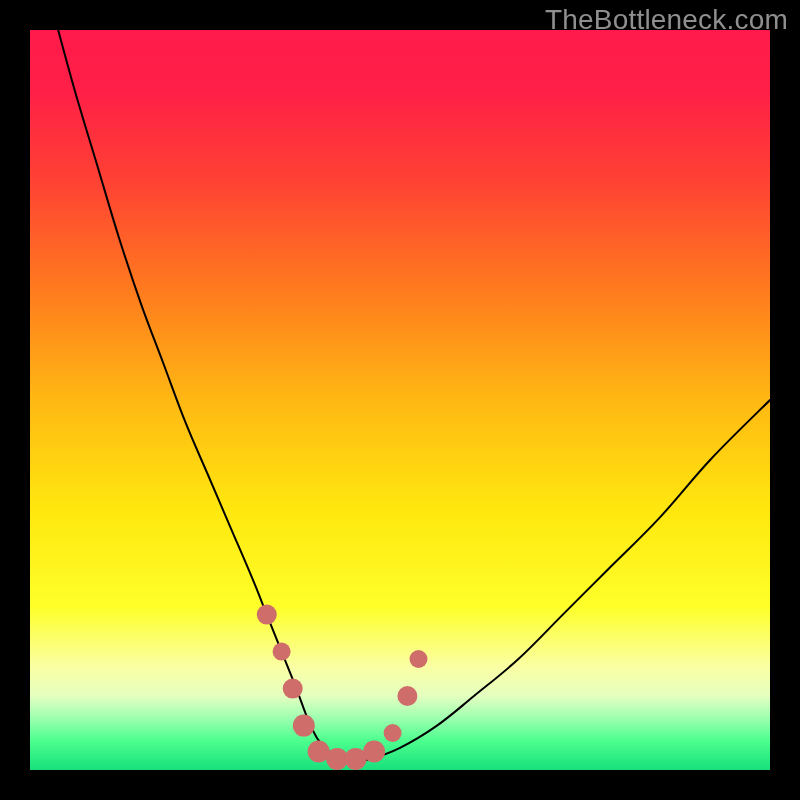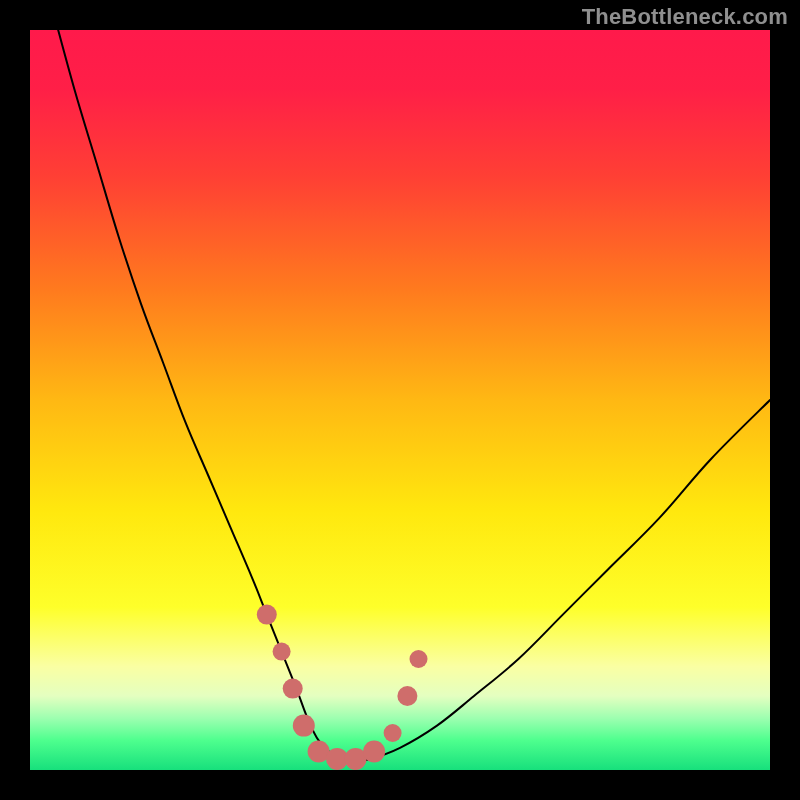--- a/index.html
+++ b/index.html
@@ -24,22 +24,22 @@
     top: 30px;
     width: 740px;
     height: 740px;
     overflow: hidden;
   }
   .watermark {
     position: absolute;
     top: 4px;
     right: 12px;
     font-family: Arial, Helvetica, sans-serif;
-    font-size: 22px;
-    font-weight: 700;
+    font-size: 28px;
+    font-weight: 400;
     color: #8f8f8f;
     letter-spacing: 0.2px;
   }
   svg {
     display: block;
   }
 </style>
 </head>
 <body>
 

